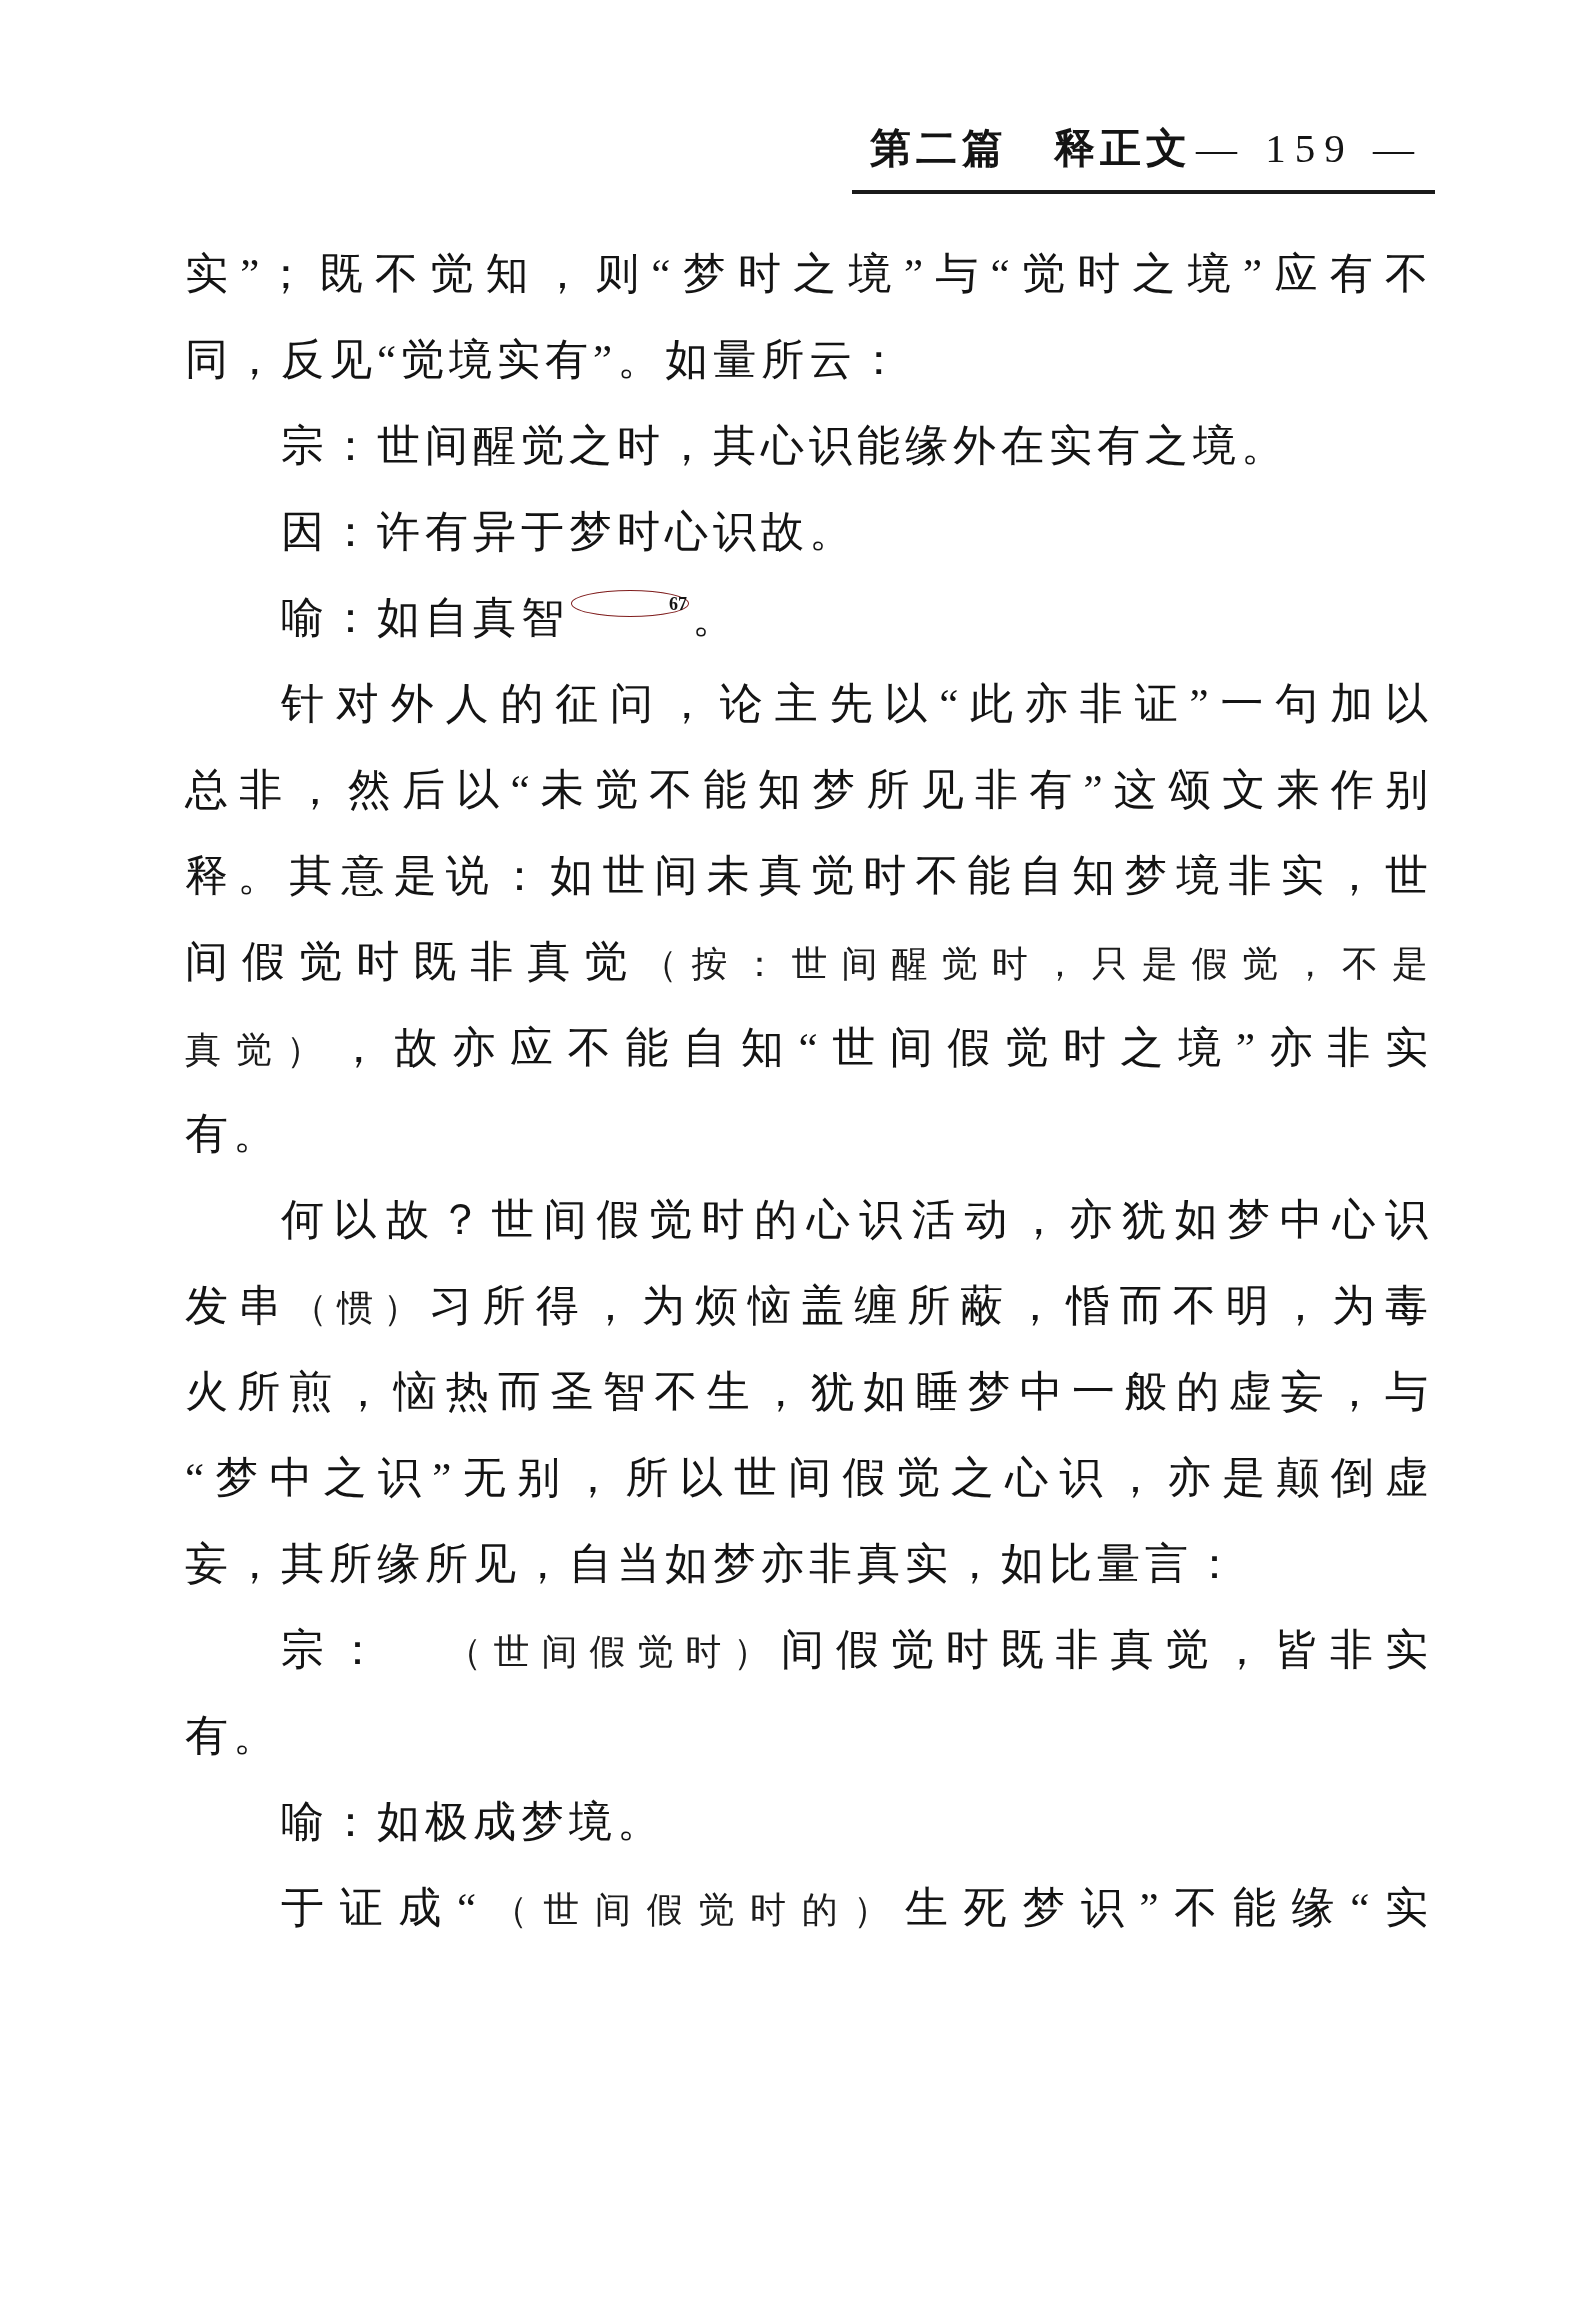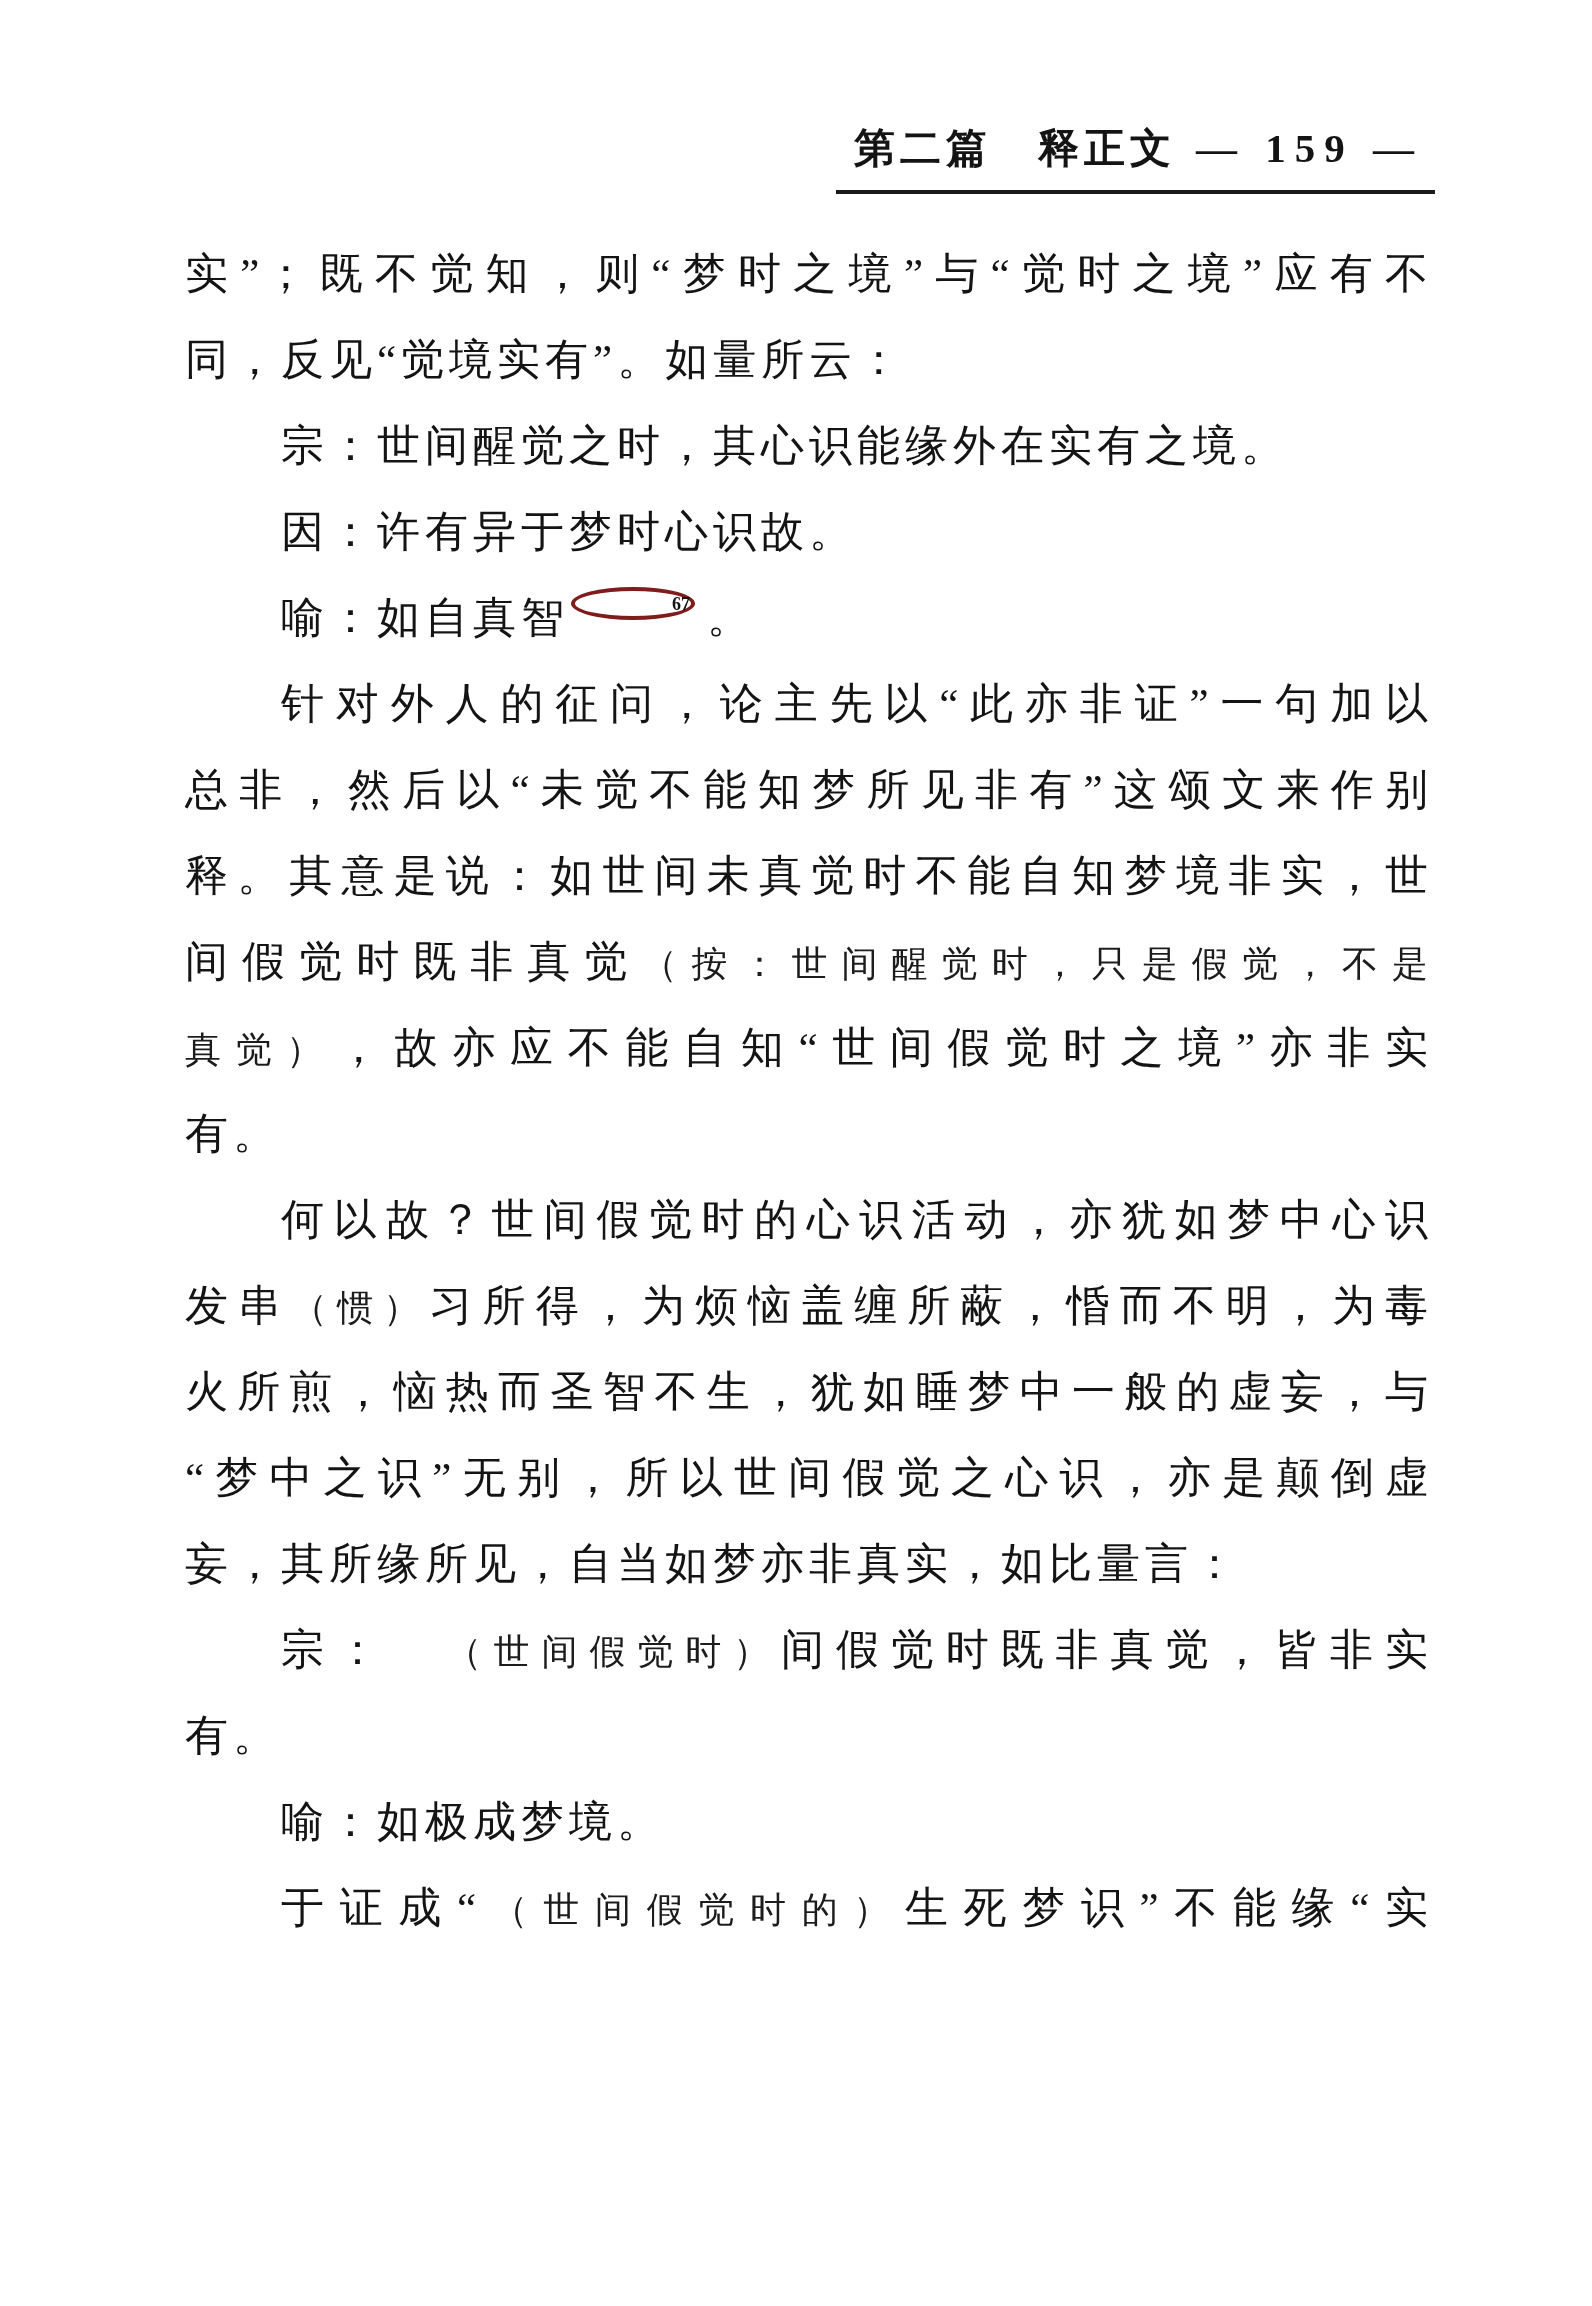--- a/index.html
+++ b/index.html
@@ -15,23 +15,23 @@
     position:absolute;
     top:121px;right:157px;
     white-space:nowrap;
     font-size:41px;
     font-weight:600;
     letter-spacing:5px;
     border-bottom:4px solid #1a1a1a;
     padding:0 12px 14px 18px;
   }
   .header .pgmark{
-    margin-left:20px;
+    margin-left:4px;
     letter-spacing:9px;
-    font-weight:700;
+    font-weight:400;
   }
   .body-text{
     position:absolute;
     left:185px;top:231px;
     width:1248px;
     font-size:43px;
     line-height:86px;
     letter-spacing:5px;
     font-weight:500;
   }
@@ -49,24 +49,24 @@
     font-weight:400;
     color:#1c1c1c;
   }
   .note{
     display:inline-block;
     font-size:18px;
     line-height:20px;
     min-width:24px;
     box-sizing:border-box;
     letter-spacing:0;
-    border:4px solid #7f1d1d;
+    border:1px solid #7f1d1d;
     border-radius:50%;
     padding:3px 1px 2px;
-    margin:0 12px 0 2px;
+    margin:0 3px 0 2px;
     vertical-align:22px;
     font-weight:600;
   }
 </style>
 </head>
 <body>
 
 <div class="page">
   <div class="header">
     <span>第二篇　释正文</span><span class="pgmark">— 159 —</span>

